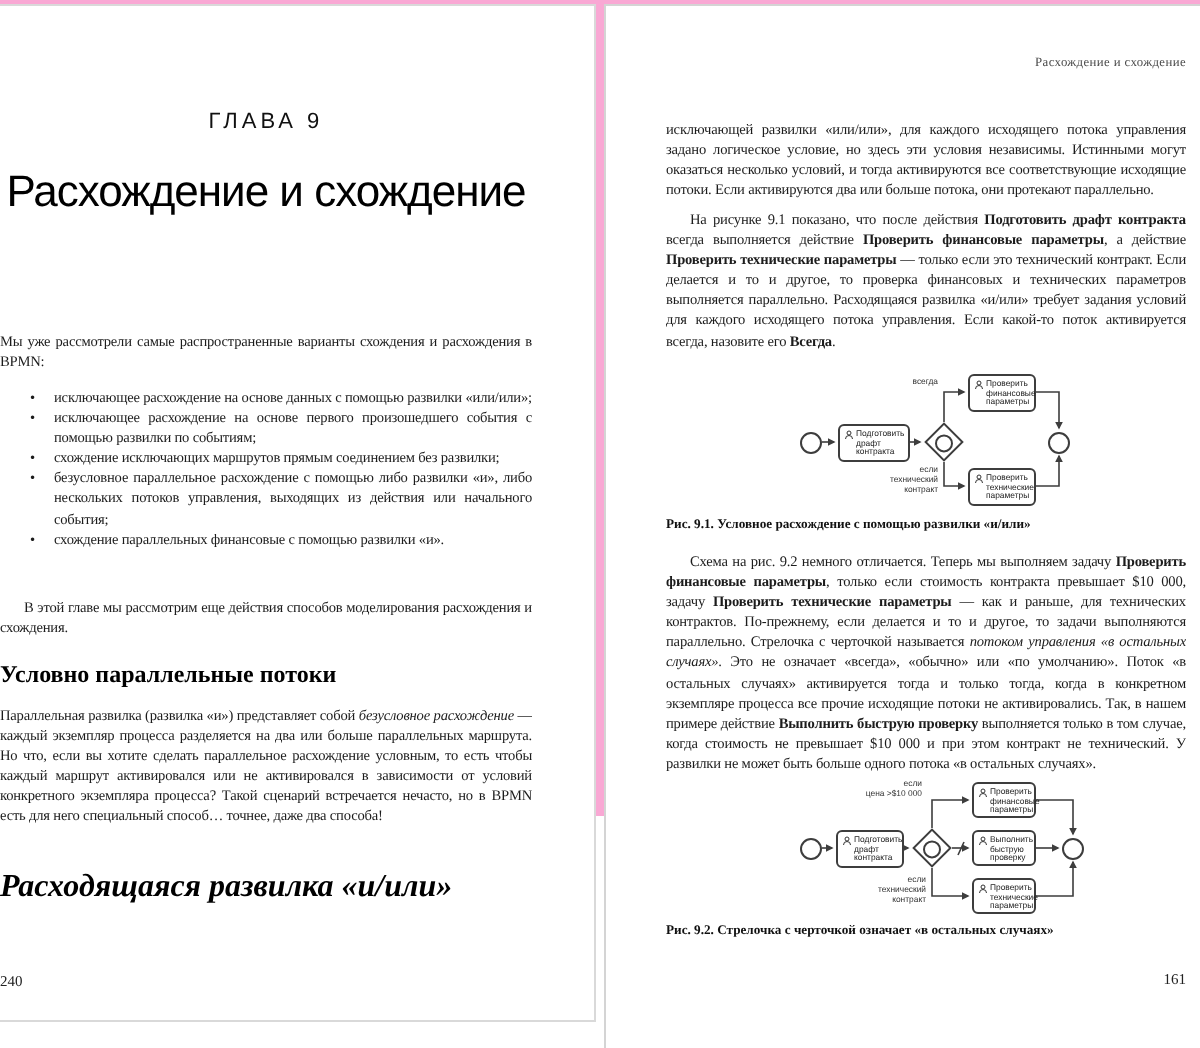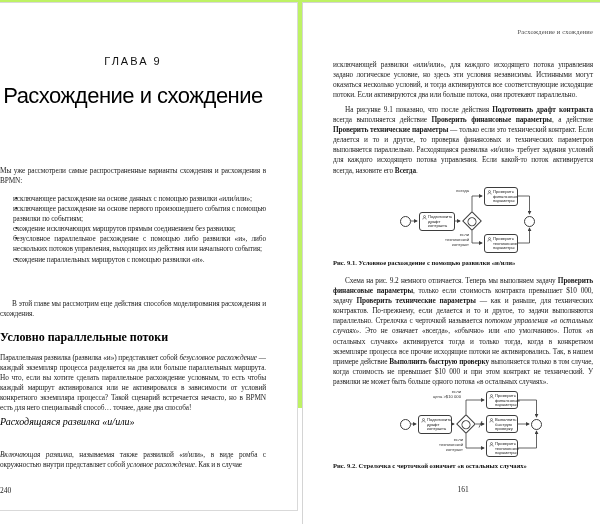--- a/index.html
+++ b/index.html
@@ -1,48 +1,48 @@
 <!DOCTYPE html>
 <html><head>
 <meta charset="utf-8">
 <style>
   *{margin:0;padding:0;box-sizing:border-box}
   html,body{width:600px;height:524px;background:#ffffff;overflow:hidden}
-  .spread{position:relative;width:600px;height:408px;background:#bef264;
+  .spread{position:relative;width:600px;height:408px;background:#f9a8d4;
           font-family:"Liberation Serif",serif;color:#1c1c1c}
   .page{position:absolute;background:#fff}
   .page-left{left:-2px;top:2px;width:300px;height:509px;border:1px solid #d9d9d9}
   .page-right{left:302px;top:2px;width:304px;height:526px;border:1px solid #d4d4d4}
 
   .body{position:absolute;font-size:7.3px;line-height:10.1px;text-align:justify;
         letter-spacing:-0.1px;color:#1c1c1c}
   .b{font-weight:bold}
   .i{font-style:italic}
   .indent{text-indent:12px}
 
   .chapter-label{position:absolute;left:1px;top:52px;width:266px;text-align:center;
         font-family:"Liberation Sans",sans-serif;font-size:11px;letter-spacing:2px;color:#111}
   .chapter-title{position:absolute;left:1px;top:81px;width:266px;text-align:center;
         font-family:"Liberation Sans",sans-serif;font-size:22px;font-weight:400;
         letter-spacing:-0.5px;line-height:24px;color:#000}
   .section-heading{position:absolute;left:1px;top:327px;width:266px;
         font-family:Liberation Serif, serif;font-size:12px;font-weight:bold;color:#000}
-  .subsection-heading{position:absolute;left:1px;top:413px;width:266px;
-        font-size:10px;font-weight:normal;font-style:italic;color:#000}
+  .subsection-heading{position:absolute;left:1px;top:432px;width:266px;
+        font-size:16px;font-weight:bold;font-style:italic;color:#000}
 
   .bullets{position:absolute;left:1px;top:191px;width:266px}
-  .bullet{position:relative;padding-left:13px;font-size:7.3px;line-height:10.1px;
+  .bullet{position:relative;padding-left:27px;font-size:7.3px;line-height:10.1px;
         letter-spacing:-0.1px;text-align:justify}
   .bullet::before{content:"\2022";position:absolute;left:15px;top:0}
 
   .running-header{position:absolute;left:30px;top:25px;width:260px;text-align:right;
         font-size:6.4px;color:#4a4a4a;letter-spacing:0.2px}
   .page-number{position:absolute;font-size:7.5px;color:#222;letter-spacing:0}
   .pn-left{left:1px;top:483px}
-  .pn-right{left:30px;top:482px;width:260px;text-align:center}
+  .pn-right{left:30px;top:482px;width:260px;text-align:right}
 
   .caption{position:absolute;left:30px;width:262px;font-size:6.6px;font-weight:bold;
         color:#111;letter-spacing:0;text-align:left}
 
   
   .figure{position:absolute}
   .figure svg.connectors{position:absolute;left:0;top:0}
   .flow{fill:none;stroke:#3d3d3d;stroke-width:0.8}
   .bpmn-task{position:absolute;border:1px solid #3d3d3d;border-radius:3px;background:#fff;
         font-family:"Liberation Sans",sans-serif;font-size:4.2px;line-height:4.7px;
@@ -71,32 +71,31 @@
     <div class="chapter-label">ГЛАВА 9</div>
     <div class="chapter-title">Расхождение и схождение</div>
 
     <p class="body" style="left:1px;top:163px;width:266px">Мы уже рассмотрели самые распространенные варианты схождения и расхождения в BPMN:</p>
 
     <div class="bullets">
       <div class="bullet">исключающее расхождение на основе данных с помощью развилки «или/или»;</div>
       <div class="bullet">исключающее расхождение на основе первого произошедшего события с помощью развилки по событиям;</div>
       <div class="bullet">схождение исключающих маршрутов прямым соединением без развилки;</div>
       <div class="bullet">безусловное параллельное расхождение с помощью либо развилки «и», либо нескольких потоков управления, выходящих из действия или начального события;</div>
-      <div class="bullet">схождение параллельных маршрутов с помощью развилки «и».</div>
+      <div class="bullet">схождение параллельных финансовые с помощью развилки «и».</div>
     </div>
 
     <p class="body indent" style="left:1px;top:296px;width:266px">В этой главе мы рассмотрим еще действия способов моделирования расхождения и схождения.</p>
 
     <div class="section-heading">Условно параллельные потоки</div>
 
     <p class="body clip76" style="left:1px;top:350px;width:266px"><span>Параллельная развилка (развилка «и») представляет собой </span><span class="i">безусловное расхождение</span><span> — каждый экземпляр процесса разделяется на два или больше параллельных маршрута. Но что, если вы хотите сделать параллельное расхождение условным, то есть чтобы каждый маршрут активировался или не активировался в зависимости от условий конкретного экземпляра процесса? Такой сценарий встречается нечасто, но в BPMN есть для него специальный способ… точнее, даже два способа!</span></p>
 
     <div class="subsection-heading">Расходящаяся развилка «и/или»</div>
 
-    <p class="body" style="left:1px;top:447px;width:266px;max-height:32px;overflow:hidden"><span class="i">Включающая развилка</span><span>, называемая также развилкой «и/или», в виде ромба с окружностью внутри представляет собой </span><span class="i">условное расхождение</span><span>. Как и в случае</span></p>
 
     <div class="page-number pn-left">240</div>
   </div>
 
   <div class="page page-right">
     <div class="running-header">Расхождение и схождение</div>
 
     <p class="body" style="left:30px;top:57px;width:260px">исключающей развилки «или/или», для каждого исходящего потока управления задано логическое условие, но здесь эти условия независимы. Истинными могут оказаться несколько условий, и тогда активируются все соответствующие исходящие потоки. Если активируются два или больше потока, они протекают параллельно.</p>
 
     <p class="body indent clip74" style="left:30px;top:102px;width:260px"><span>На рисунке 9.1 показано, что после действия </span><span class="b">Подготовить драфт контракта</span><span> всегда выполняется действие </span><span class="b">Проверить финансовые параметры</span><span>, а действие </span><span class="b">Проверить технические параметры</span><span> — только если это технический контракт. Если делается и то и другое, то проверка финансовых и технических параметров выполняется параллельно. Расходящаяся развилка «и/или» требует задания условий для каждого исходящего потока управления. Если какой-то поток активируется всегда, назовите его </span><span class="b">Всегда</span><span>.</span></p>

